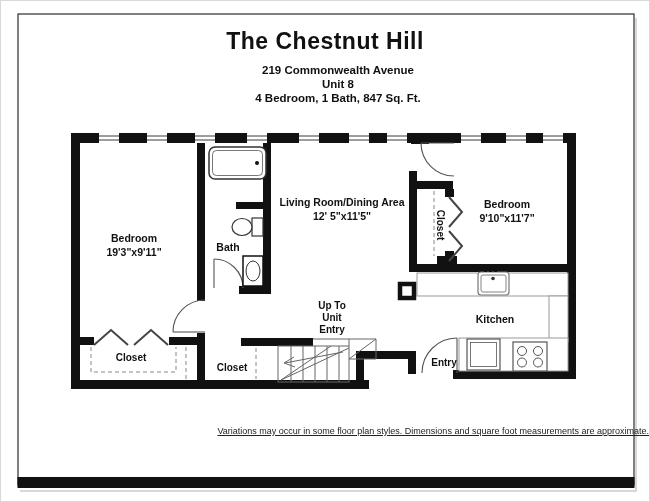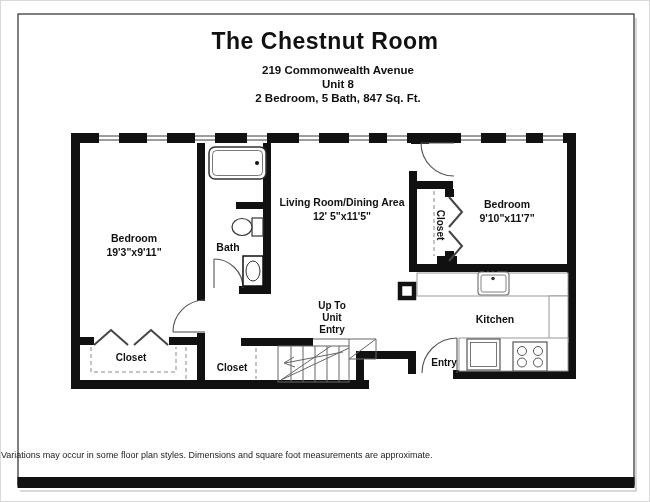--- a/index.html
+++ b/index.html
@@ -6,37 +6,37 @@
   #page{
     position:relative;width:648px;height:500px;background:#fff;
     border:1px solid #d9d9d9;overflow:hidden;
     font-family:"Liberation Sans", sans-serif;color:#111;
   }
   #header{position:absolute;top:27px;left:0;width:100%;text-align:center;z-index:2;}
   #building-name{font-size:23px;font-weight:bold;letter-spacing:.5px;margin:0 0 9px 0;}
   .hline{font-size:11.5px;font-weight:bold;line-height:1.2;padding-left:26px;}
   #plan-svg{position:absolute;top:0;left:0;z-index:1;}
   #footer{
-    position:absolute;top:449px;left:0;width:100%;text-align:left;
-    font-size:9px;color:#222;z-index:2;
+    position:absolute;top:425px;left:0;width:100%;text-align:right;
+    font-size:9px;color:#222;z-index:2;text-decoration:underline;
   }
   svg text{font-family:"Liberation Sans", sans-serif;font-weight:bold;fill:#111;}
   .room-label{font-size:10.5px;}
   .small-label{font-size:10px;}
 </style>
 </head>
 <body>
 
 <div id="page">
 
   <div id="header">
-    <div id="building-name">The Chestnut Room</div>
+    <div id="building-name">The Chestnut Hill</div>
     <div class="hline">219 Commonwealth Avenue</div>
     <div class="hline">Unit 8</div>
-    <div class="hline">2 Bedroom, 5 Bath, 847 Sq. Ft.</div>
+    <div class="hline">4 Bedroom, 1 Bath, 847 Sq. Ft.</div>
   </div>
 
   <svg id="plan-svg" width="648" height="500" viewBox="0 0 648 500" xmlns="http://www.w3.org/2000/svg">
 
     <g>
       <path d="M 635,17 L 635,490 L 19,490" fill="none" stroke="#cccccc" stroke-width="1.5"></path>
       <rect x="17" y="13" width="616" height="471" fill="#ffffff" stroke="#3c3c3c" stroke-width="1.3"></rect>
       <rect x="16.5" y="476" width="617" height="11" fill="#111"></rect>
     </g>
 

